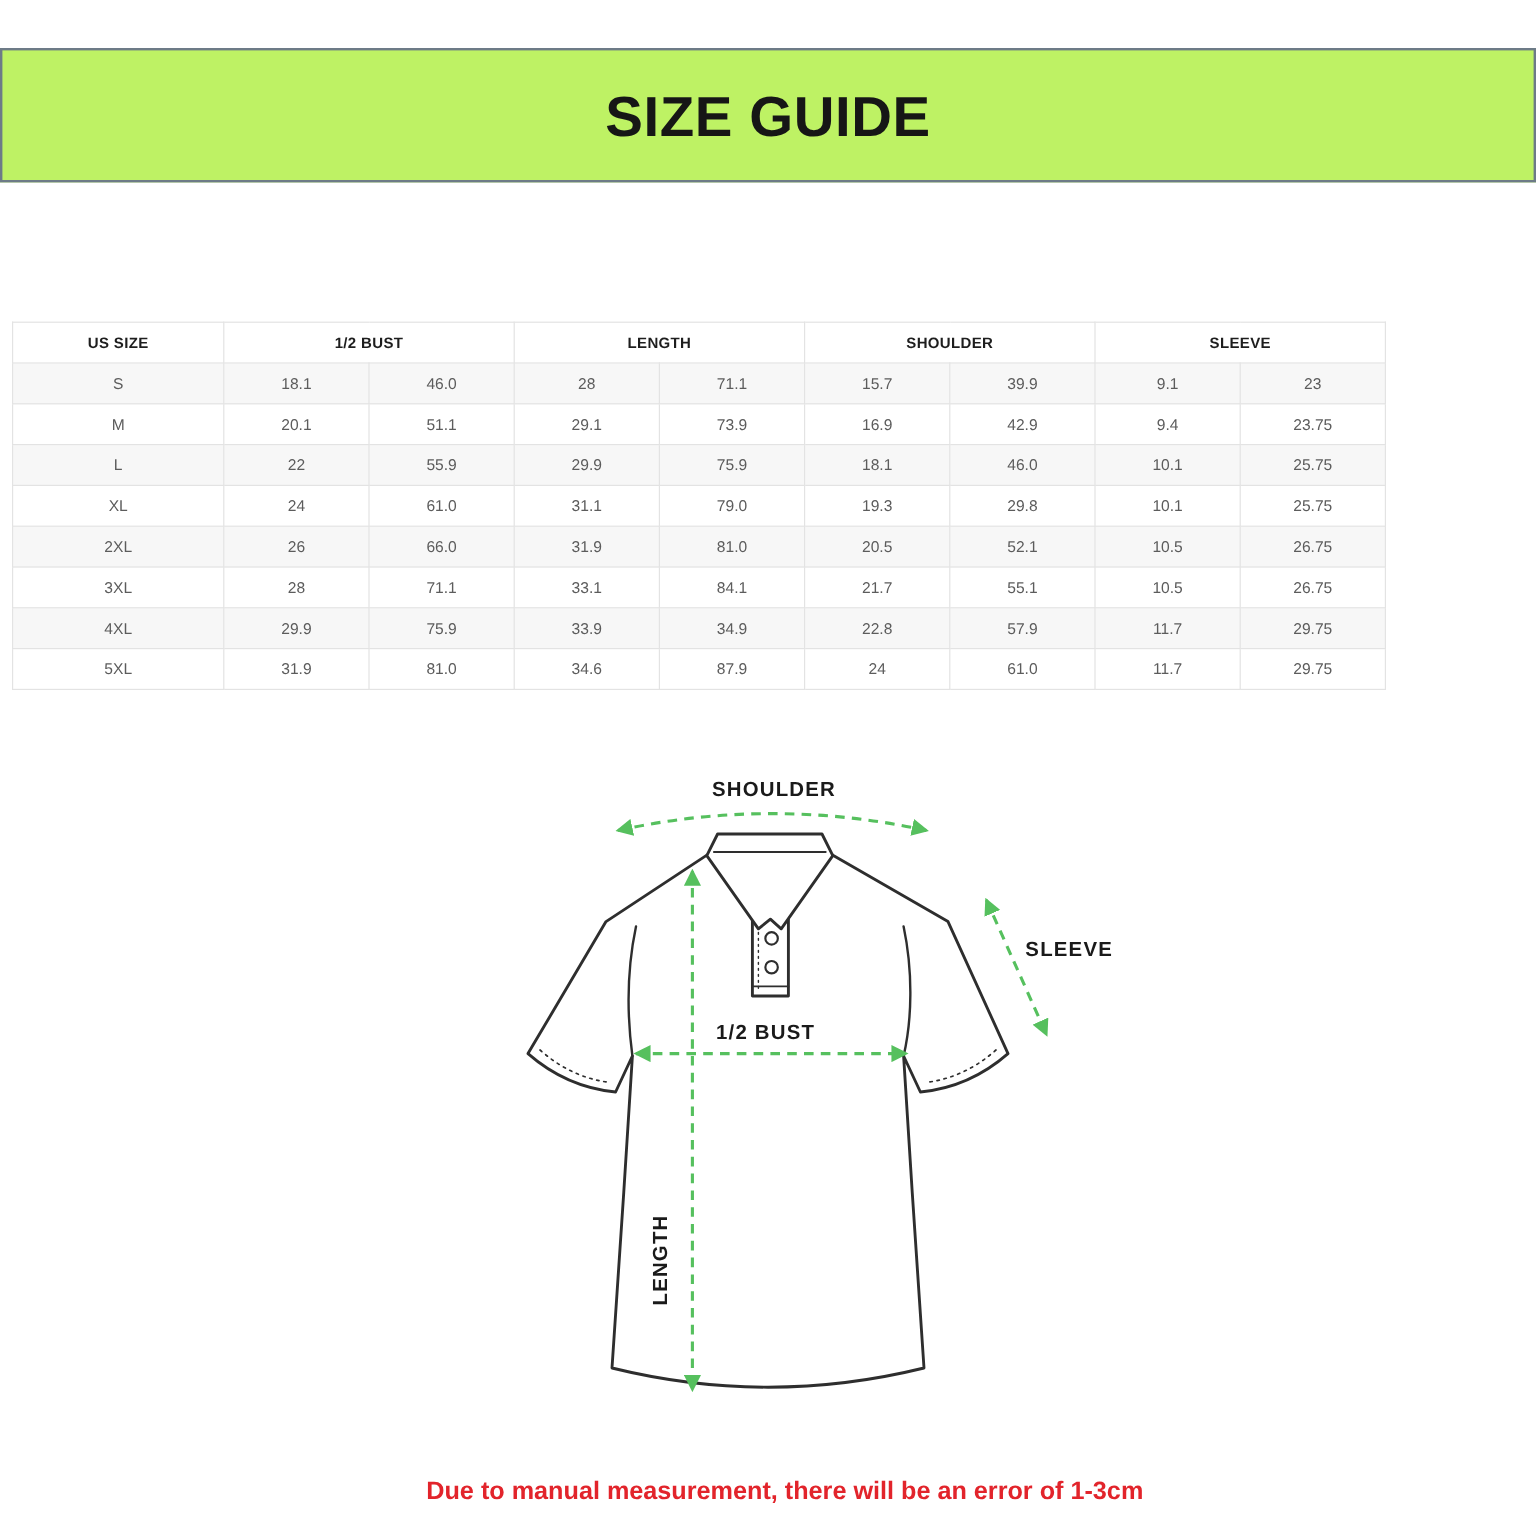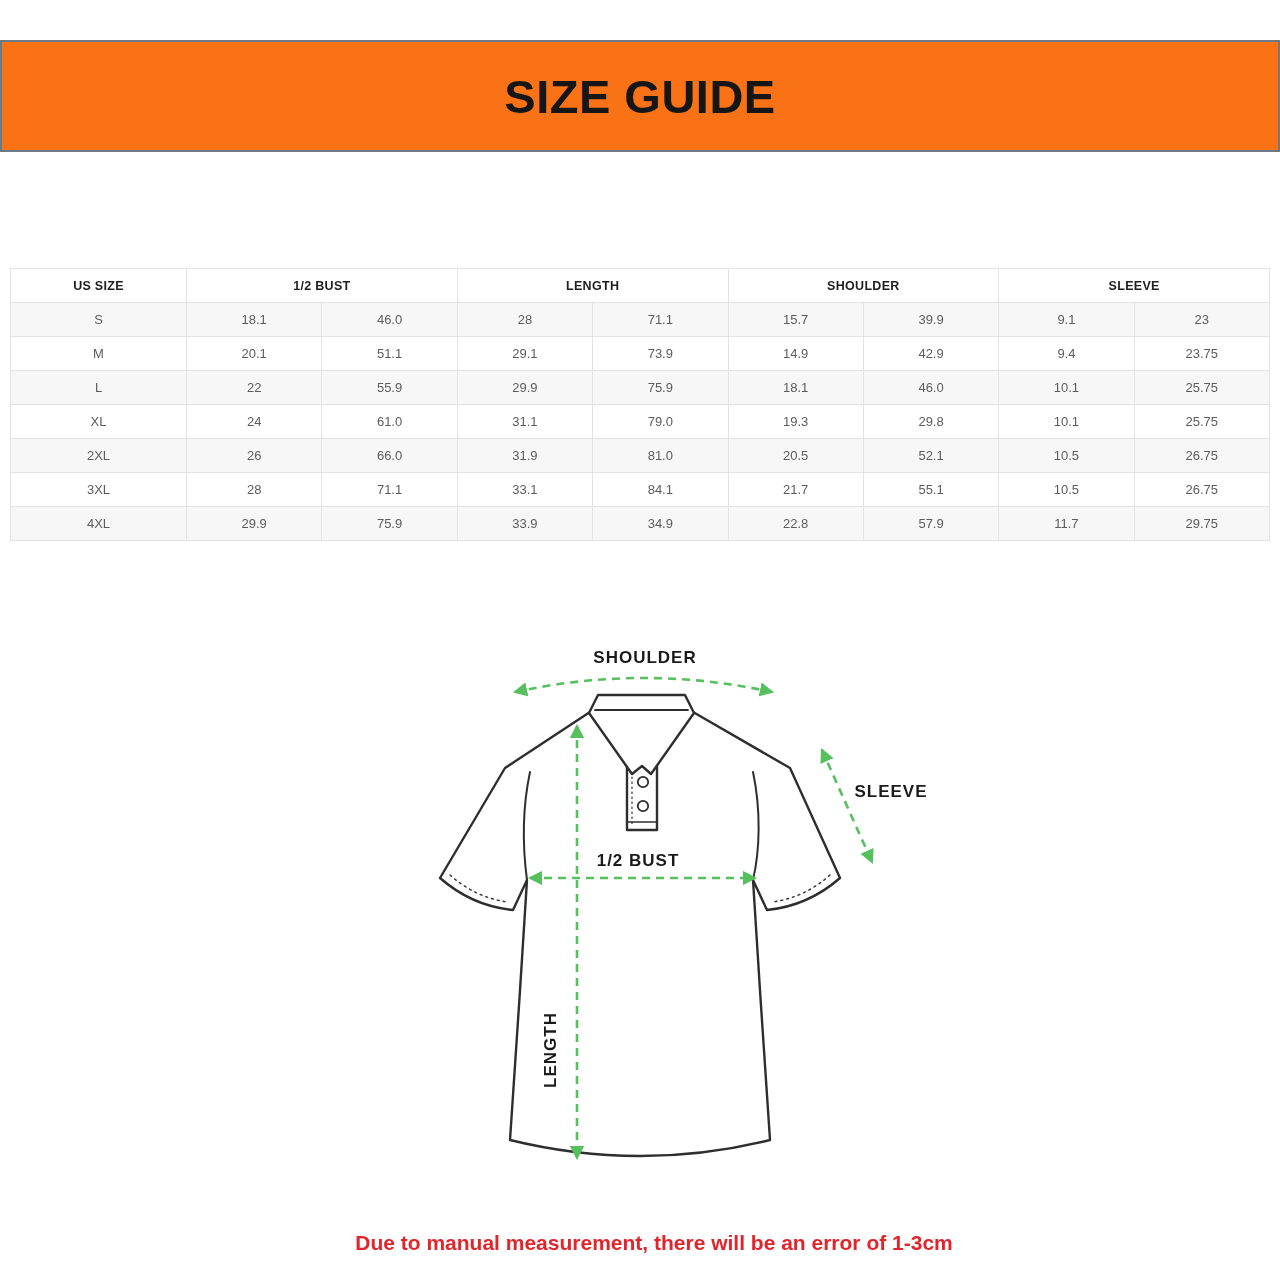--- a/index.html
+++ b/index.html
@@ -9,36 +9,36 @@
     background: #ffffff;
     font-family: "Liberation Sans", sans-serif;
     overflow: hidden;
   }
 
   
   .banner {
     position: absolute;
     top: 40px; left: 0;
     width: 1280px; height: 112px;
-    background: #f97316;
+    background: #bef264;
     border: 2px solid #6d7b87;
     display: flex; align-items: center; justify-content: center;
   }
   .banner-title {
     font-size: 47px;
     font-weight: bold;
     color: #161616;
     letter-spacing: 0.5px;
   }
 
   
   table.size-table {
     position: absolute;
     top: 268px; left: 10px;
-    width: 1260px;
+    width: 1145px;
     border-collapse: collapse;
     table-layout: fixed;
   }
   .size-table col.size-col { width: 176px; }
   .size-table th, .size-table td {
     border: 1px solid #e3e3e3;
     height: 34px;
     text-align: center;
     vertical-align: middle;
     padding: 0;
@@ -123,21 +123,21 @@
       <td>39.9</td>
       <td>9.1</td>
       <td>23</td>
     </tr>
     <tr>
       <td>M</td>
       <td>20.1</td>
       <td>51.1</td>
       <td>29.1</td>
       <td>73.9</td>
-      <td>14.9</td>
+      <td>16.9</td>
       <td>42.9</td>
       <td>9.4</td>
       <td>23.75</td>
     </tr>
     <tr>
       <td>L</td>
       <td>22</td>
       <td>55.9</td>
       <td>29.9</td>
       <td>75.9</td>
@@ -180,20 +180,31 @@
       <td>26.75</td>
     </tr>
     <tr>
       <td>4XL</td>
       <td>29.9</td>
       <td>75.9</td>
       <td>33.9</td>
       <td>34.9</td>
       <td>22.8</td>
       <td>57.9</td>
+      <td>11.7</td>
+      <td>29.75</td>
+    </tr>
+    <tr>
+      <td>5XL</td>
+      <td>31.9</td>
+      <td>81.0</td>
+      <td>34.6</td>
+      <td>87.9</td>
+      <td>24</td>
+      <td>61.0</td>
       <td>11.7</td>
       <td>29.75</td>
     </tr>
   </tbody>
 </table>
 
 <div class="diagram">
   <svg viewBox="0 0 580 560" xmlns="http://www.w3.org/2000/svg">
     <defs>
       <marker id="ah" viewBox="0 0 10 10" refX="8.5" refY="5" markerWidth="5.5" markerHeight="5.5" orient="auto-start-reverse">

